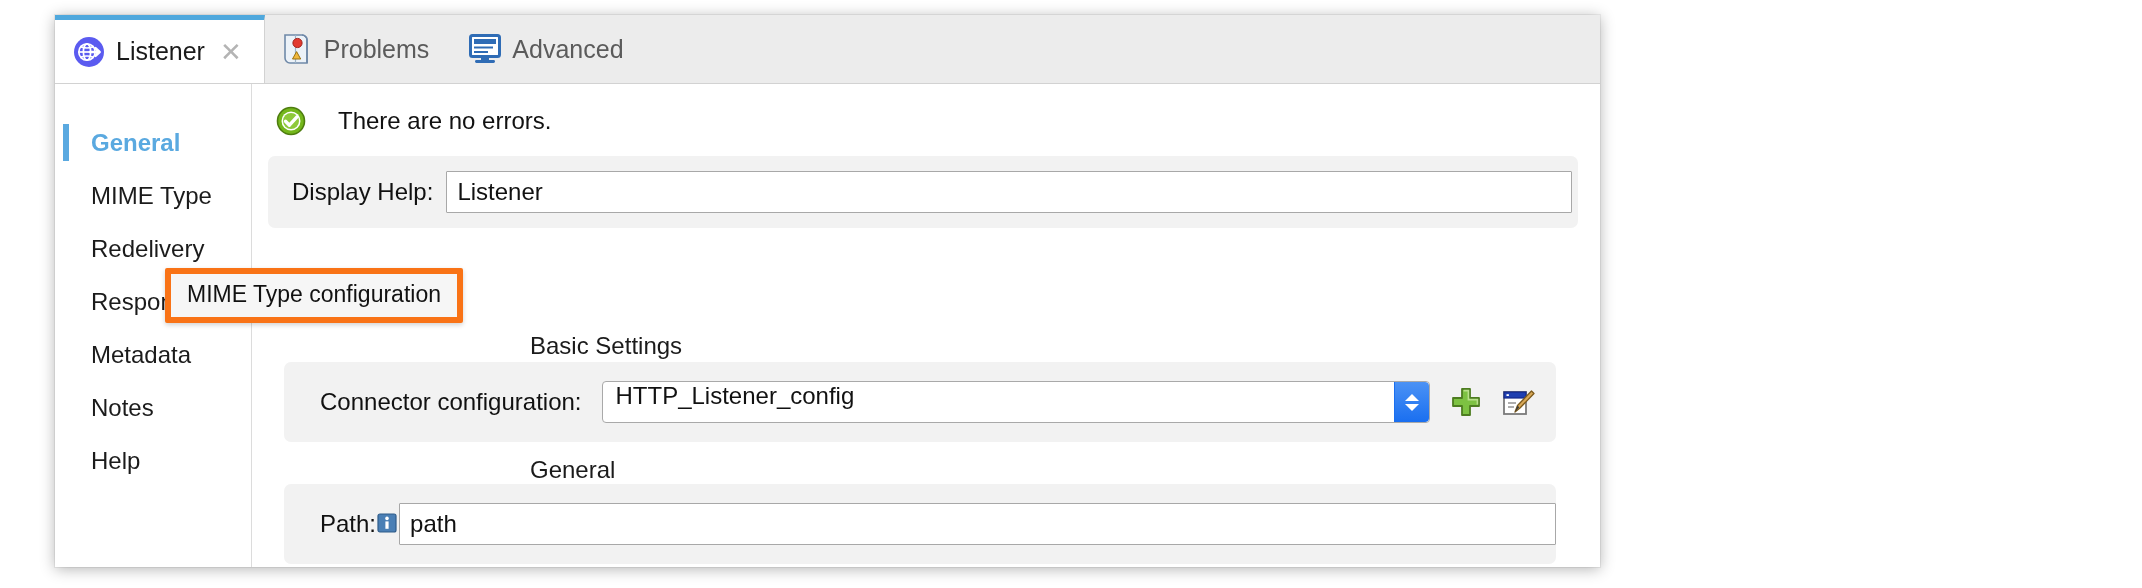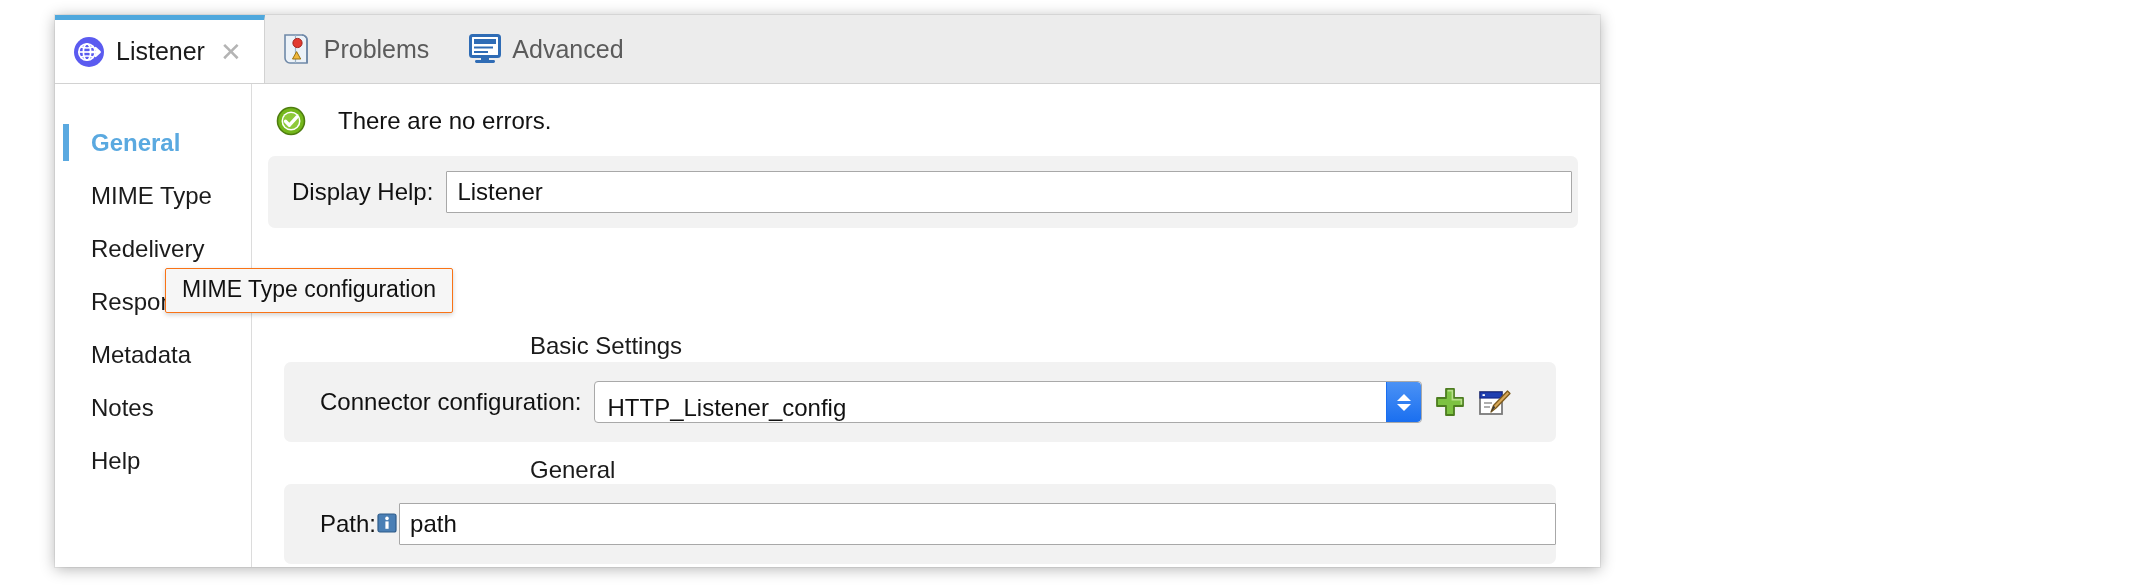--- a/index.html
+++ b/index.html
@@ -204,28 +204,28 @@
 
   .panel-connector {
     position: absolute;
     left: 16px;
     top: 278px;
     right: 22px;
     height: 80px;
     display: flex;
     align-items: center;
     padding-left: 36px;
-    gap: 12px;
+    gap: 20px;
   }
 
   
   .combo {
     position: relative;
     display: flex;
-    align-items: flex-end;
+    align-items: flex-start;
     width: 828px;
     height: 42px;
     background: #ffffff;
     border: 1px solid #a9a9a9;
     border-radius: 4px;
     box-sizing: border-box;
     padding-left: 13px;
     font-size: 24px;
     color: #111111;
     overflow: hidden;
@@ -281,21 +281,21 @@
     margin-left: 2px;
     width: 1190px;
   }
 
   
   .tooltip {
     position: absolute;
     left: 165px;
     top: 268px;
     background: #f6f6f6;
-    border: 1px solid #f97316;
+    border: 6px solid #f97316;
     border-radius: 2px;
     padding: 7px 16px 9px 16px;
     font-size: 23px;
     color: #111111;
     white-space: nowrap;
     box-shadow: 0 2px 5px rgba(0,0,0,0.18);
     z-index: 50;
   }
 </style>
 </head>

